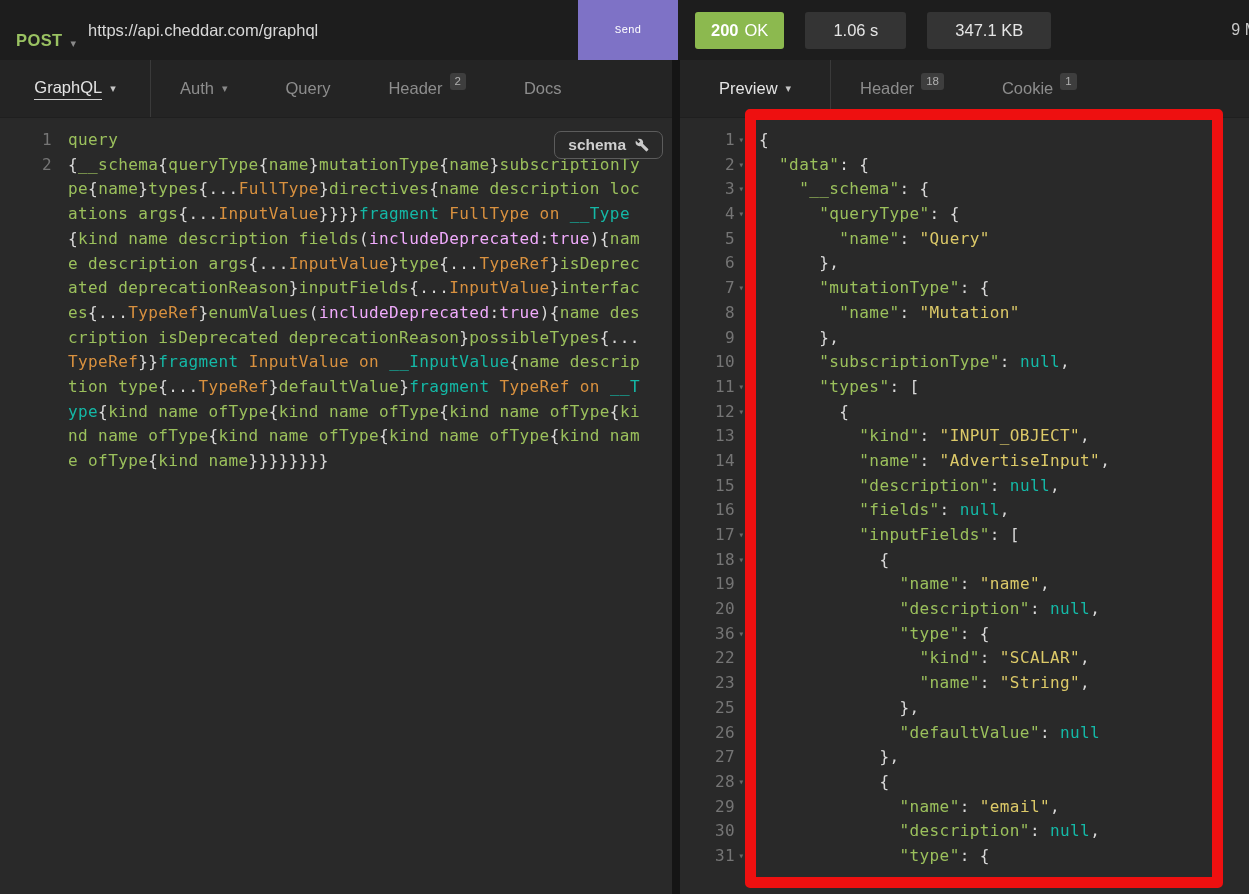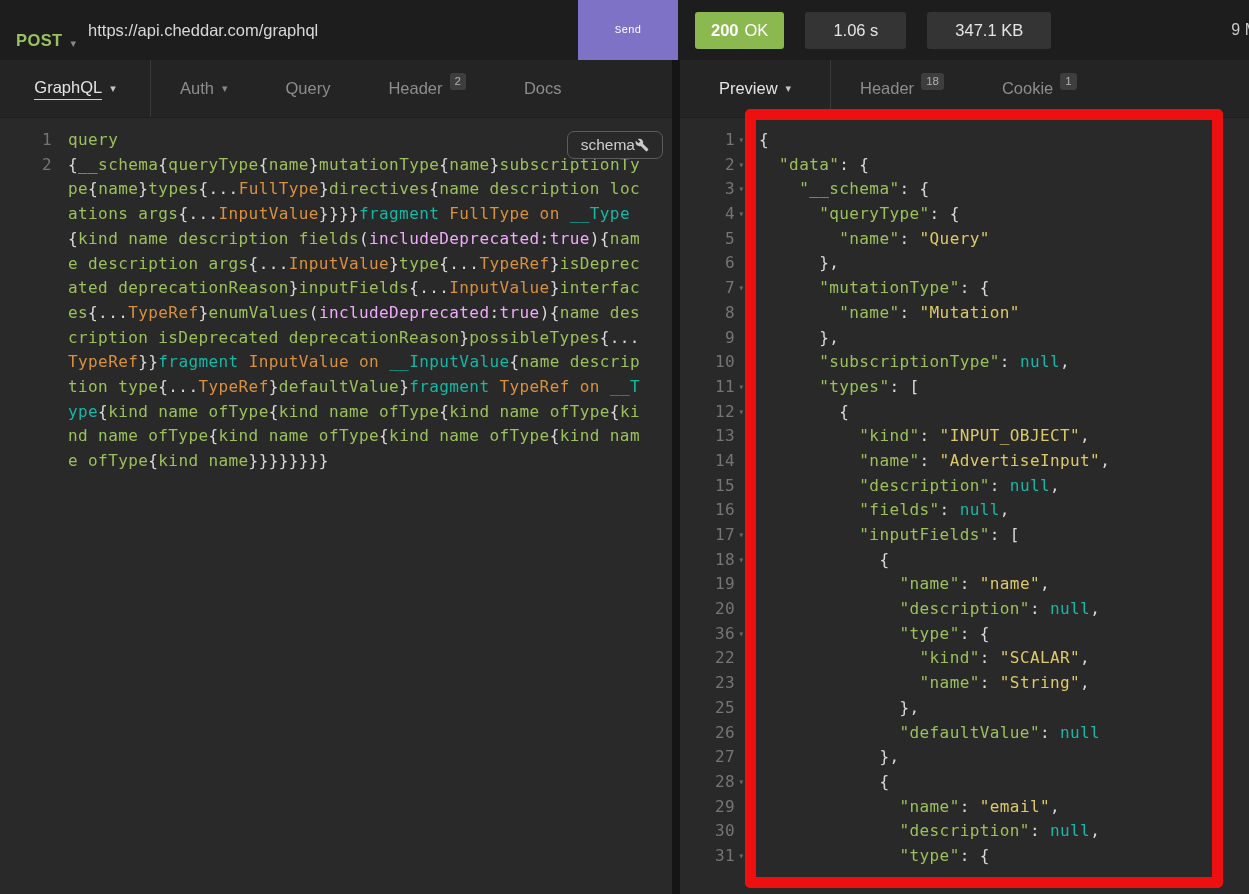--- a/index.html
+++ b/index.html
@@ -64,23 +64,23 @@
   
   .t-pn { color:#d9d9d9; }
   .t-f, .t-ky { color:#9bc05c; }
   .t-st { color:#dcc968; }
   .t-nl, .t-k { color:#14b8a6; }
   .t-g { color:#d9913f; }
   .t-b { color:#f0abfc; }
 
   
   .schema-btn { position:absolute; top:13px; right:9px; display:flex; align-items:center;
-                background:rgba(41,41,41,.92); border:1px solid #5c5c5c;
+                gap:9px; background:rgba(41,41,41,.92); border:1px solid #5c5c5c;
                 border-radius:7px; padding:4px 13px; color:#cfcfcf; font-size:15.5px;
-                font-family:"Liberation Sans",sans-serif; cursor:pointer; }
+                font-family:"Liberation Sans",sans-serif; cursor:pointer;font-weight:bold; }
 
   
   .annotation { position:absolute; left:65px; top:49px; width:478px; height:779px;
                 border:11px solid #ee1010; border-radius:5px; z-index:5; pointer-events:none; }
 </style>
 </head>
 <body>
 
 <div class="app">
 

